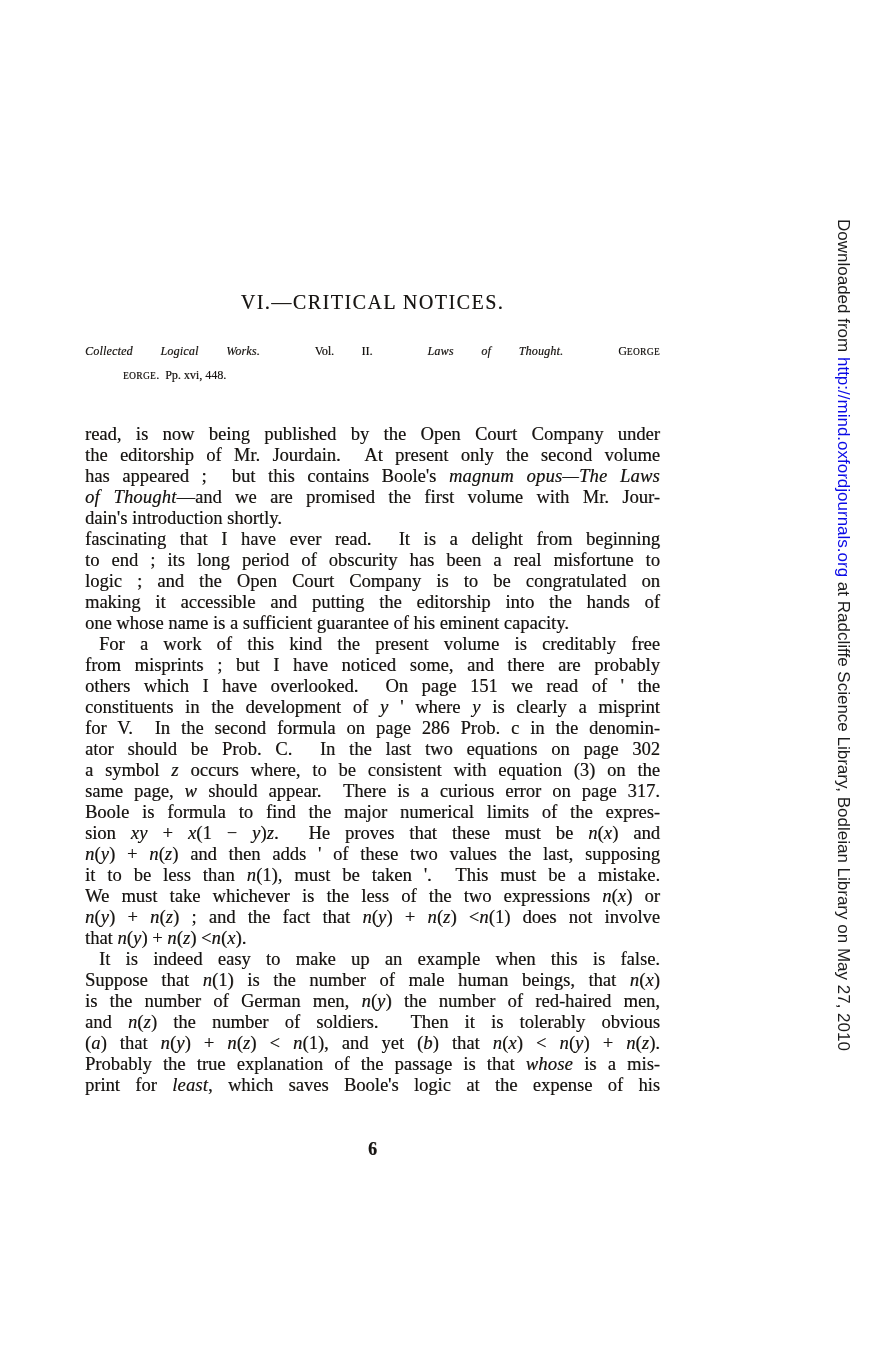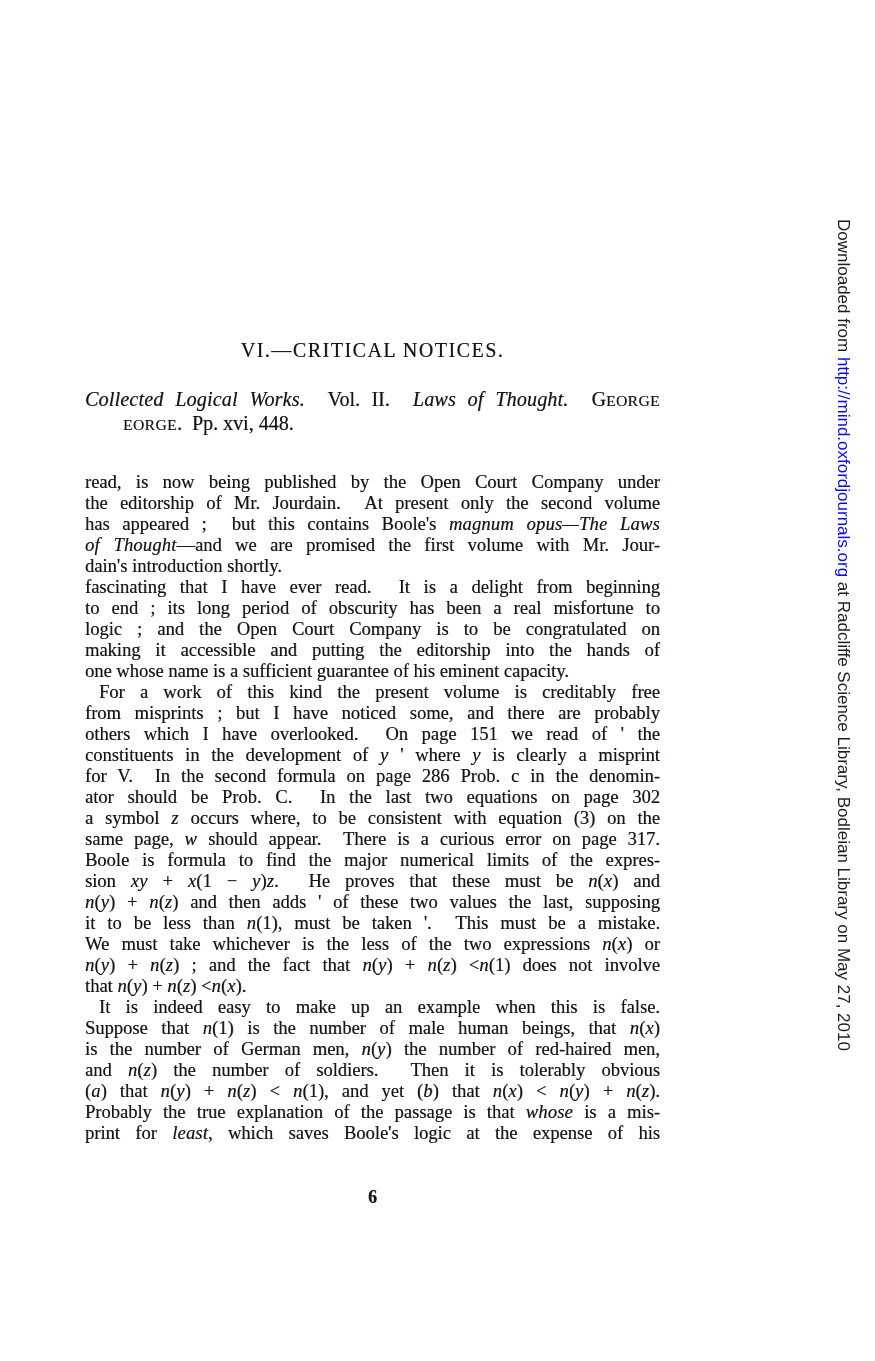--- a/index.html
+++ b/index.html
@@ -4,32 +4,32 @@
 <style>
   html,body{margin:0;padding:0;background:#e8e8e8;}
   .page{
     position:relative;
     width:875px;height:1361px;
     background:#ffffff;
     overflow:hidden;
     font-family:"Liberation Serif","DejaVu Serif",serif;
     color:#161412;
   }
-  .scan-ink{ text-shadow:0.4px 0.4px 0.3px rgba(25,18,10,0.5);margin-top:48px; }
+  .scan-ink{ text-shadow:0.4px 0.4px 0.3px rgba(25,18,10,0.5); }
 
   .title{
     position:absolute; left:85px; top:291px; width:575px;
     text-align:center;
     font-size:20px; letter-spacing:1.5px;
     white-space:nowrap;
   }
 
   .citation{
     position:absolute; left:85px; top:340px; width:575px;
-    font-size:20px; line-height:23px;
+    font-size:12px; line-height:23px;
   }
   .cline{ text-align:justify; text-align-last:justify; }
   .cline.hang{ padding-left:38px; }
   .cline.last{ text-align-last:left; }
 
   .article-body{
     position:absolute; left:85px; top:424px; width:575px;
     font-size:18.5px; line-height:21px;
   }
   .bline{ text-align:justify; text-align-last:justify; }

